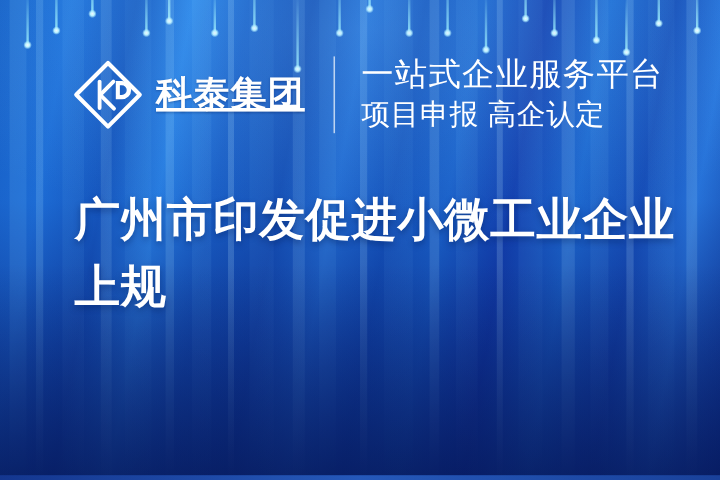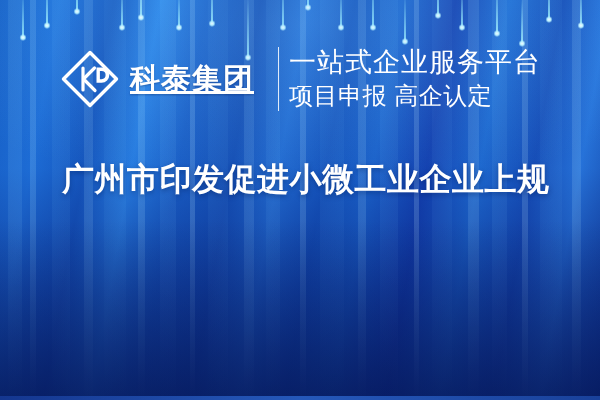--- a/index.html
+++ b/index.html
@@ -138,21 +138,21 @@
 
   .divider {
     width: 1px;
     height: 64px;
     background: rgba(255,255,255,.85);
     margin-left: 24px;
     flex: 0 0 1px;
   }
 
   .tagline {
-    margin-left: 10px;
+    margin-left: 22px;
     display: flex;
     flex-direction: column;
     justify-content: center;
   }
   .tag-main {
     color: #ffffff;
     font-size: 27px;
     line-height: 1.12;
     letter-spacing: 1px;
     white-space: nowrap;
@@ -168,21 +168,21 @@
     font-family: Liberation Sans, sans-serif;
   }
 
   
   .headline {
     position: absolute;
     left: 62px;
     top: 156px;
     width: 510px;
     color: #ffffff;
-    font-size: 32px;
+    font-size: 38px;
     font-weight: 700;
     line-height: 1.48;
     letter-spacing: .5px;
     text-shadow: 0 2px 5px rgba(0,25,80,.40);
   }
 </style>
 </head>
 <body>
 
 <div id="banner">

